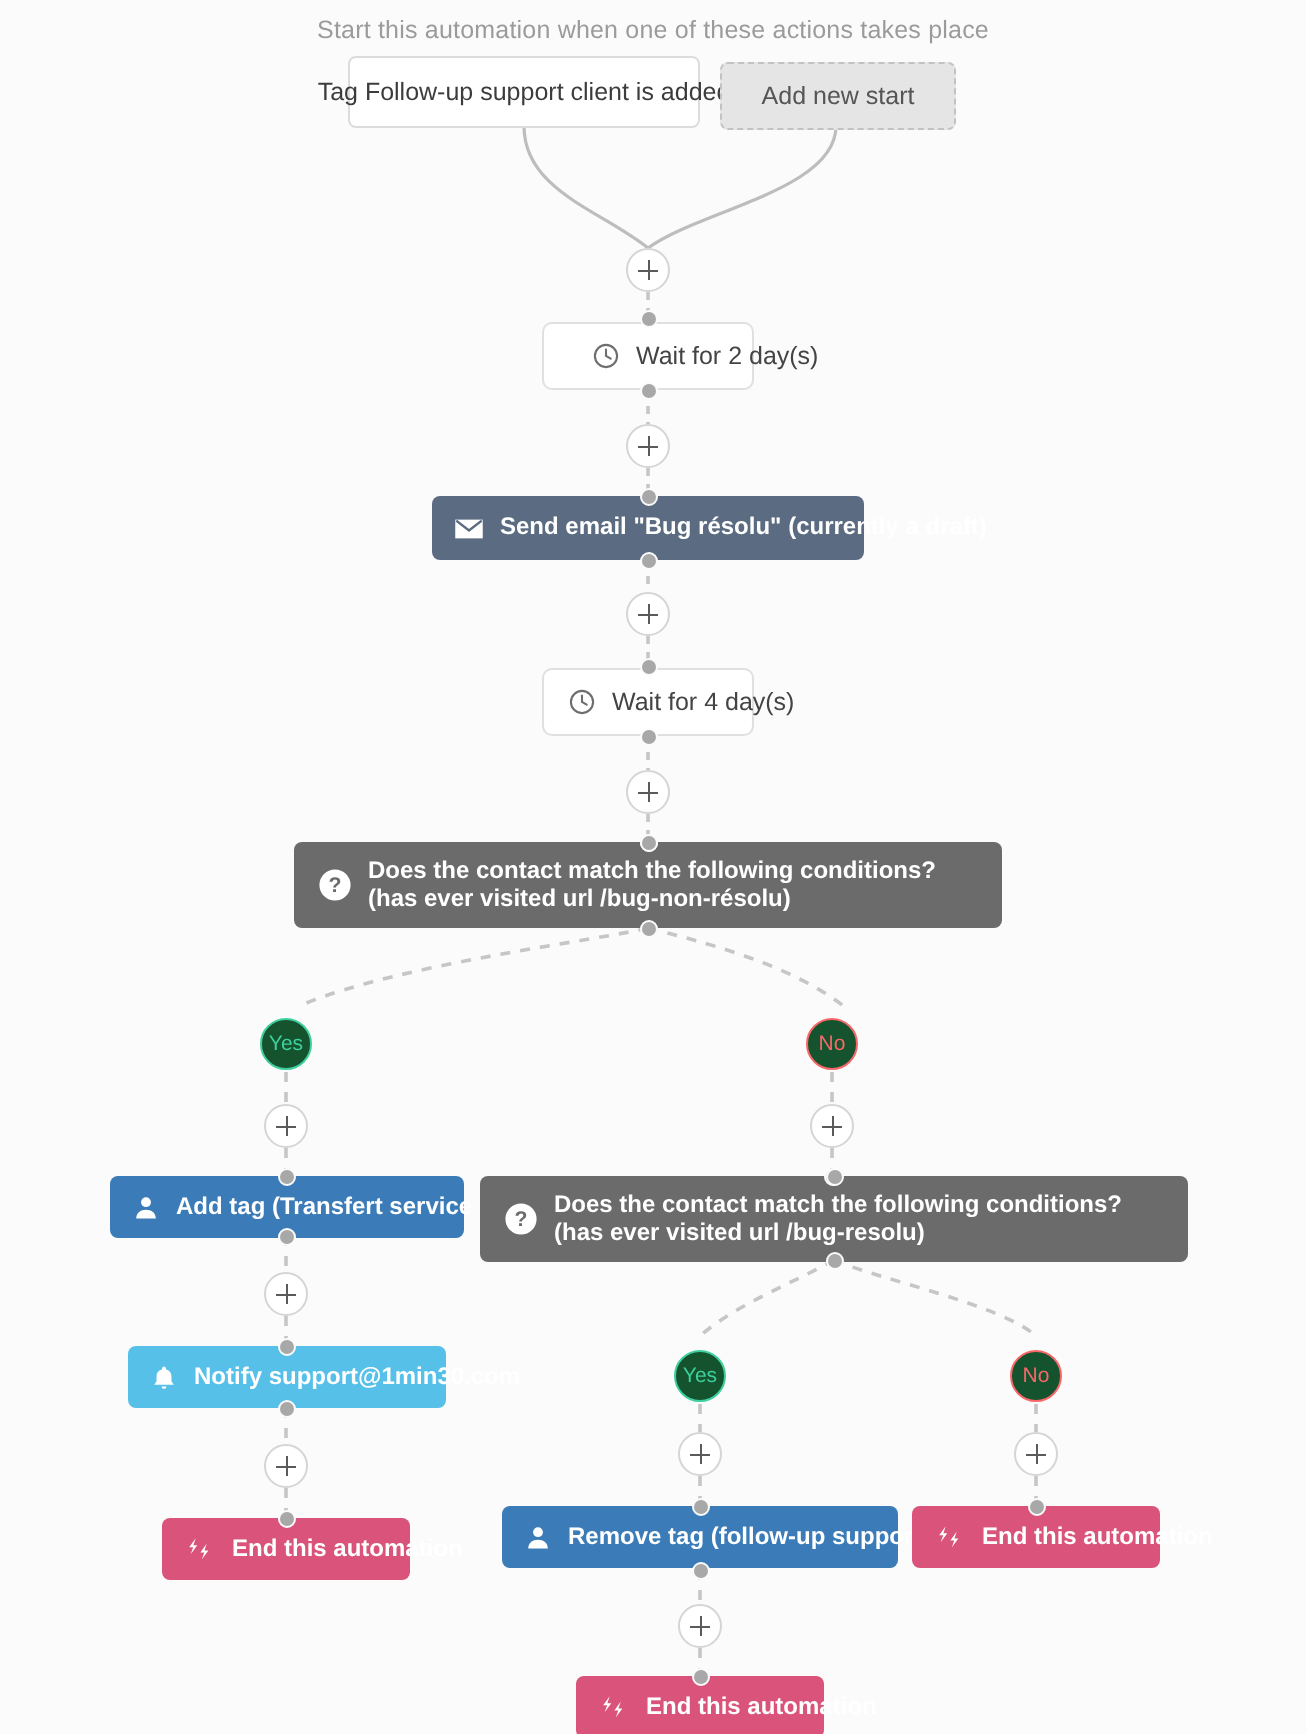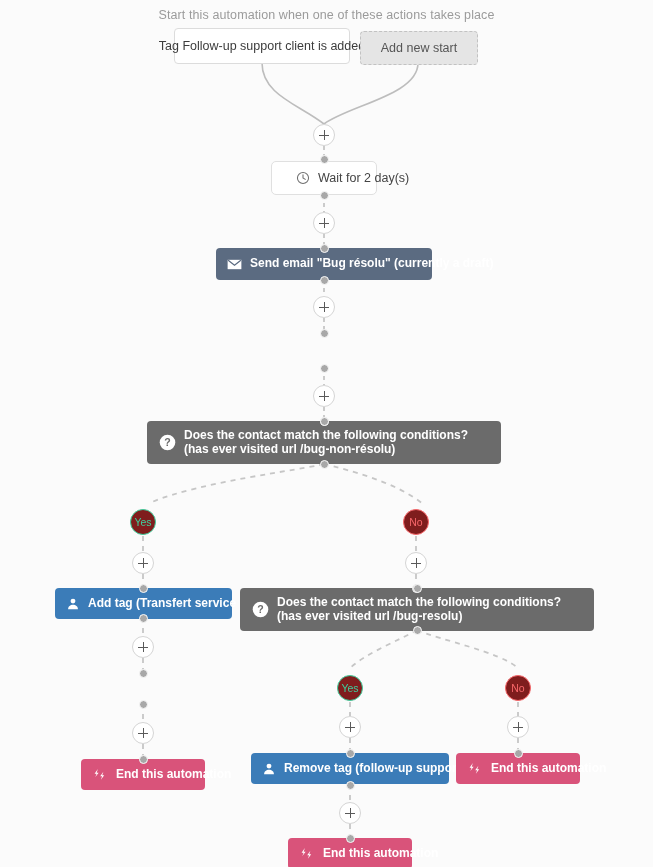--- a/index.html
+++ b/index.html
@@ -104,21 +104,21 @@
   }
   .plus::before { left: 5px; top: 9.5px; width: 10px; height: 1.5px; }
   .plus::after  { top: 5px; left: 9.5px; height: 10px; width: 1.5px; }
 
   
   .branch {
     position: absolute;
     width: 26px; height: 26px;
     margin-left: -13px; margin-top: -13px;
     border-radius: 50%;
-    background: #7f1d1d;
+    background: #14532d;
     display: flex;
     align-items: center;
     justify-content: center;
     font-size: 10.5px;
     z-index: 4;
     cursor: pointer;
   }
   .branch.yes { border: 1.4px solid #3ecf9d; color: #3ecf9d; }
   .branch.no  { border: 1.4px solid #f8676a; color: #f8676a; text-align: center; }
 
@@ -225,20 +225,29 @@
         <path d="M1.8 3.3L12 11.2 22.2 3.3" fill="none" stroke="#5b6b81" stroke-width="2"></path>
       </svg>
     </span>
     <span class="lbl">Send email "Bug résolu" (currently a draft)</span>
   </div>
   <div class="dot" style="left:324px;top:280px;"></div>
 
   <div class="plus" style="left:324px;top:307px;"></div>
   <div class="dot" style="left:324px;top:333px;"></div>
 
+  <div class="node wait-node" style="left:271px;top:334px;width:106px;">
+    <span class="ico">
+      <svg width="14" height="14" viewBox="0 0 24 24">
+        <circle cx="12" cy="12" r="9.5" fill="none" stroke="#6e6e6e" stroke-width="1.8"></circle>
+        <path d="M12 6.5V12l4 2.3" fill="none" stroke="#6e6e6e" stroke-width="1.8" stroke-linecap="round"></path>
+      </svg>
+    </span>
+    <span>Wait for 4 day(s)</span>
+  </div>
   <div class="dot" style="left:324px;top:368px;"></div>
 
   <div class="plus" style="left:324px;top:396px;"></div>
   <div class="dot" style="left:324px;top:421px;"></div>
 
   <div class="node act multiline" style="left:147px;top:421px;width:354px;height:43px;background:#6b6b6b;padding-left:12px;padding-right:10px;">
     <span class="ico">
       <svg width="17" height="17" viewBox="0 0 24 24">
         <circle cx="12" cy="12" r="11" fill="#ffffff"></circle>
         <text x="12" y="17.2" text-anchor="middle" font-family="Liberation Sans, sans-serif" font-size="15" font-weight="bold" fill="#6b6b6b">?</text>
@@ -268,20 +277,29 @@
         <path d="M3.6 21c0-4.8 3.8-7.6 8.4-7.6s8.4 2.8 8.4 7.6z" fill="#ffffff"></path>
       </svg>
     </span>
     <span class="lbl">Add tag (Transfert service client)</span>
   </div>
   <div class="dot" style="left:143px;top:618px;"></div>
 
   <div class="plus" style="left:143px;top:647px;"></div>
   <div class="dot" style="left:143px;top:673px;"></div>
 
+  <div class="node act" style="left:64px;top:673px;width:159px;height:31px;background:#57c0e8;">
+    <span class="ico">
+      <svg width="14" height="14" viewBox="0 0 24 24">
+        <path d="M12 2.2c-.9 0-1.6.7-1.6 1.6v.6C7.6 5.1 5.6 7.6 5.6 10.6v4.2L3.6 17.8h16.8l-2-3v-4.2c0-3-2-5.5-4.8-6.2v-.6c0-.9-.7-1.6-1.6-1.6z" fill="#ffffff"></path>
+        <path d="M10 19.2h4c0 1.1-.9 2-2 2s-2-.9-2-2z" fill="#ffffff"></path>
+      </svg>
+    </span>
+    <span class="lbl">Notify support@1min30.com</span>
+  </div>
   <div class="dot" style="left:143px;top:704px;"></div>
 
   <div class="plus" style="left:143px;top:733px;"></div>
   <div class="dot" style="left:143px;top:759px;"></div>
 
   <div class="node act" style="left:81px;top:759px;width:124px;height:31px;background:#d9537a;">
     <span class="ico">
       <svg width="16" height="13" viewBox="0 0 26 20">
         <path d="M9.5 1.2L4.2 8.6h3.3L5.4 14.2 10.8 7h-3.2z" fill="#ffffff"></path>
         <path d="M18.5 5.5l-5.2 7.4h3.2L14.4 18.5 19.8 11.3h-3.2z" fill="#ffffff"></path>

